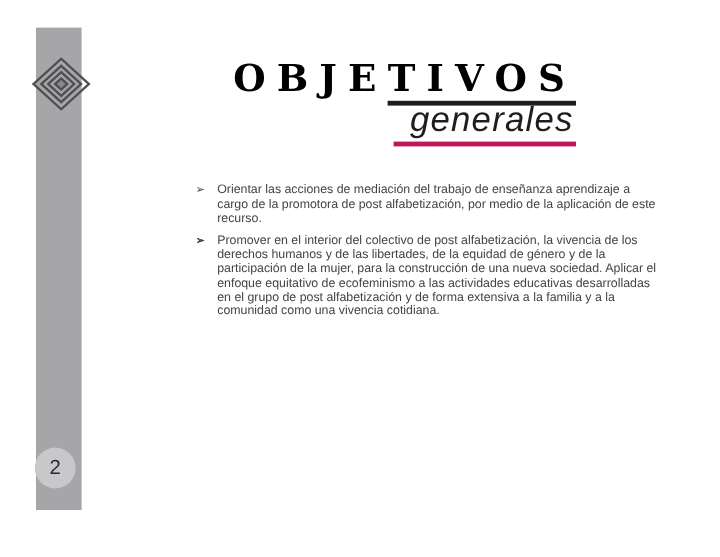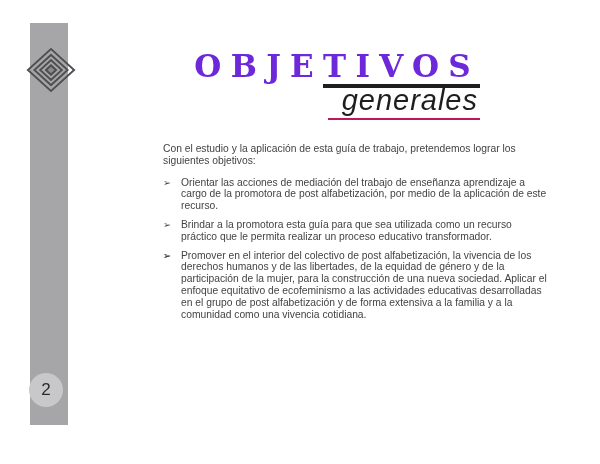--- a/index.html
+++ b/index.html
@@ -59,37 +59,37 @@
     left: 150px; top: 48px;
     width: 330px;
     text-align: right;
   }
   .title-line {
     font-family: "DejaVu Serif", serif;
     font-weight: bold;
     font-size: 31px;
     line-height: 36px;
     letter-spacing: 0.30em;
-    color: #6d28d9;
+    color: #000000;
     white-space: nowrap;
   }
   .title-underlined {
     border-bottom: 4px solid #1e1e20;
     padding-bottom: 0px;
   }
   .subtitle-line { margin-top: 1px; }
   .subtitle-line span {
     display: inline-block;
     font-family: "Liberation Sans", sans-serif;
     font-style: italic;
     font-size: 29px;
     line-height: 30px;
     letter-spacing: 1px;
     color: #1e1e20;
-    border-bottom: 2px solid #be185d;
+    border-bottom: 4px solid #be185d;
     padding: 0 2px 3px 14px;
   }
 
   
   .content {
     position: absolute;
     left: 163px; top: 143px;
     width: 384px;
     font-size: 10.3px;
     line-height: 11.8px;
@@ -128,29 +128,27 @@
   </div>
 
   <div class="heading">
     <div class="title-line"><span>OBJE</span><span class="title-underlined">TIVOS</span></div>
     <div class="subtitle-line">
       <span>generales</span>
     </div>
   </div>
 
   <div class="content">
-    <p class="intro">Con el estudio y la aplicación de esta guía de trabajo, pretendemos lograr los siguientes objetivos:</p>
     <ul class="bullet-list">
       <li>
         <span class="marker">➢</span>
         <span>Orientar las acciones de mediación del trabajo de enseñanza aprendizaje a cargo de la promotora de post alfabetización, por medio de la aplicación de este recurso.</span>
       </li>
       <li>
         <span class="marker">➢</span>
-        <span>Brindar a la promotora esta guía para que sea utilizada como un recurso práctico que le permita realizar un proceso educativo transformador.</span>
       </li>
       <li>
         <span class="marker">➢</span>
       </li>
       <li>
         <span class="marker">➢</span>
         <span>Promover en el interior del colectivo de post alfabetización, la vivencia de los derechos humanos y de las libertades, de la equidad de género y de la participación de la mujer, para la construcción de una nueva sociedad. Aplicar el enfoque equitativo de ecofeminismo a las actividades educativas desarrolladas en el grupo de post alfabetización y de forma extensiva a la familia y a la comunidad como una vivencia cotidiana.</span>
       </li>
     </ul>
   </div>

